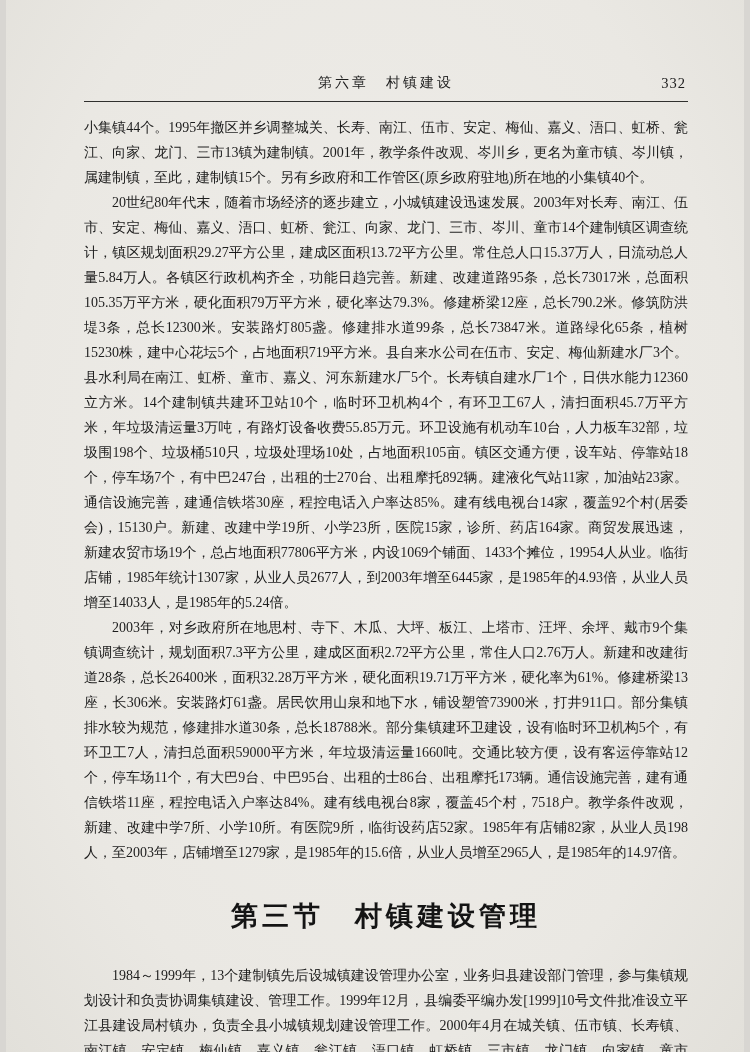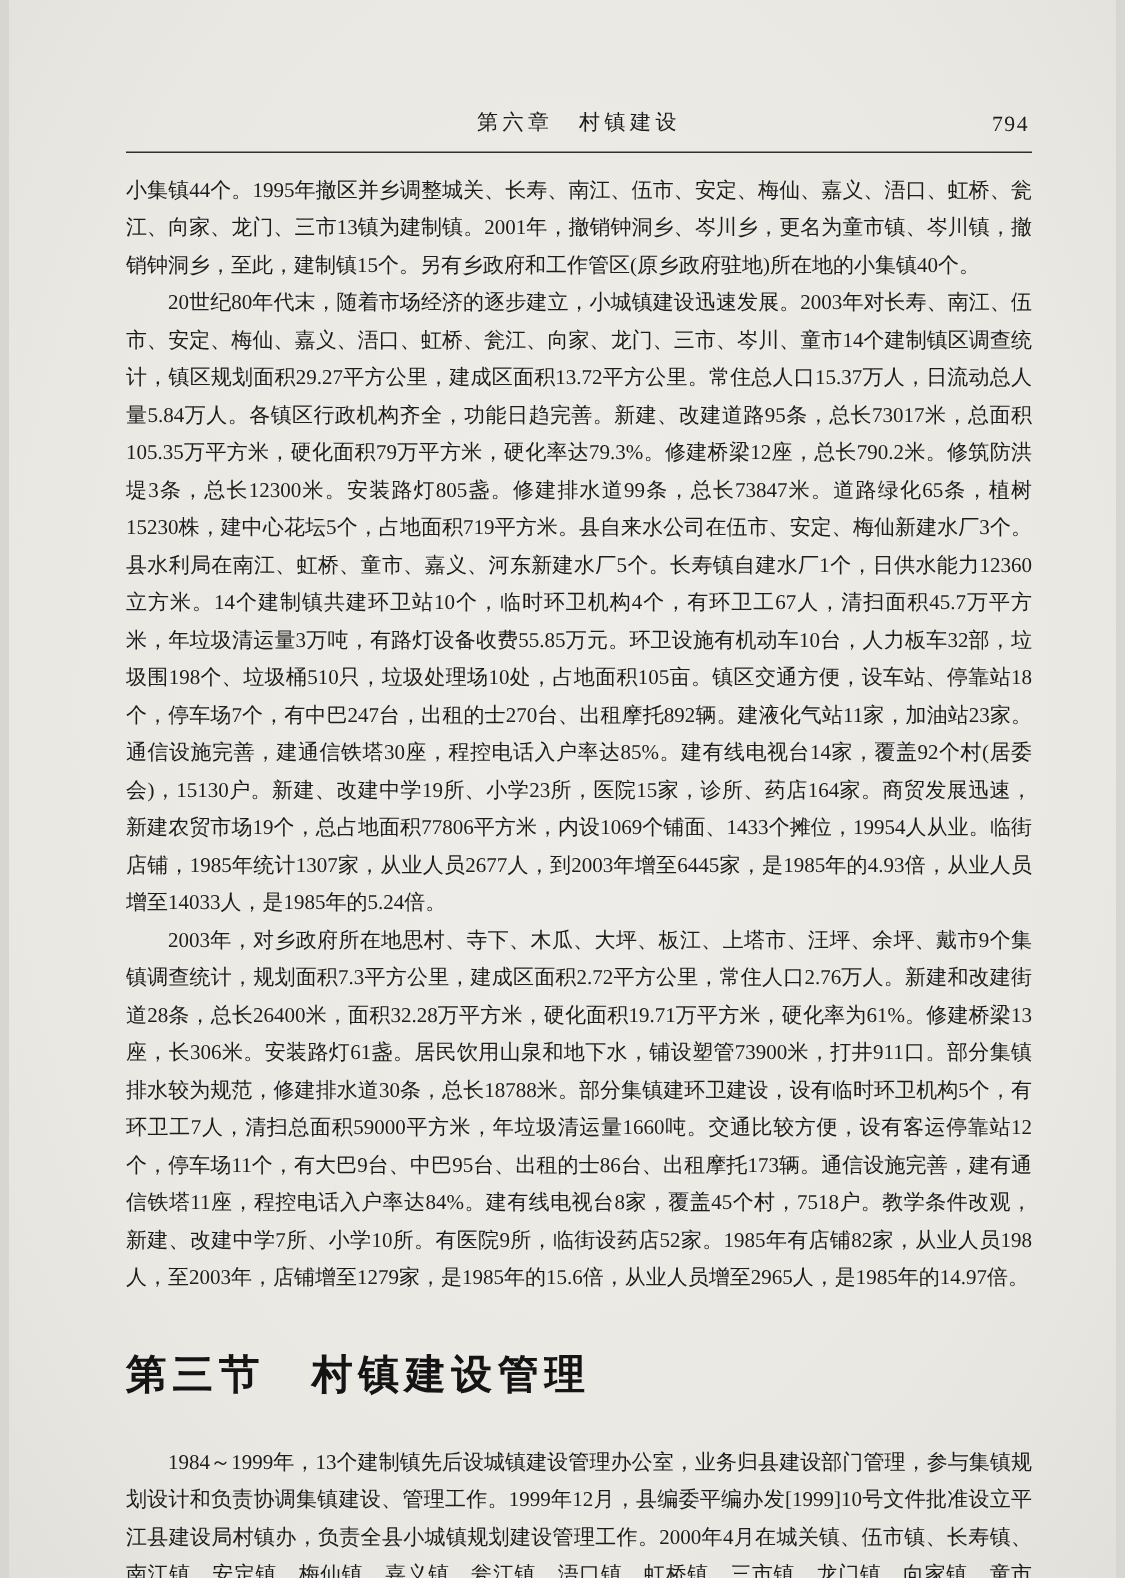--- a/index.html
+++ b/index.html
@@ -46,42 +46,42 @@
   .body-text p {
     margin: 0;
     font-size: 14px;
     line-height: 25px;
     text-align: justify;
     text-justify: inter-ideograph;
   }
   .body-text p.indent { text-indent: 2em; }
   .section-heading {
     margin: 32px 0 28px 0;
-    text-align: left;
+    text-align: center;
     font-size: 27px;
     line-height: 38px;
     font-weight: bold;
     letter-spacing: 4px;
     color: #141414;
   }
 </style>
 </head>
 <body>
 
 <div class="page">
   <div class="page-inner">
 
     <div class="page-header">
       <span>第六章　村镇建设</span>
-      <span class="page-number">794</span>
+      <span class="page-number">332</span>
     </div>
     <hr class="header-rule">
 
     <div class="body-text">
-      <p>小集镇44个。1995年撤区并乡调整城关、长寿、南江、伍市、安定、梅仙、嘉义、浯口、虹桥、瓮江、向家、龙门、三市13镇为建制镇。2001年，撤销钟洞乡、岑川乡，更名为童市镇、岑川镇，撤销钟洞乡，至此，建制镇15个。另有乡政府和工作管区(原乡政府驻地)所在地的小集镇40个。</p>
+      <p>小集镇44个。1995年撤区并乡调整城关、长寿、南江、伍市、安定、梅仙、嘉义、浯口、虹桥、瓮江、向家、龙门、三市13镇为建制镇。2001年，教学条件改观、岑川乡，更名为童市镇、岑川镇，属建制镇，至此，建制镇15个。另有乡政府和工作管区(原乡政府驻地)所在地的小集镇40个。</p>
       <p class="indent">20世纪80年代末，随着市场经济的逐步建立，小城镇建设迅速发展。2003年对长寿、南江、伍市、安定、梅仙、嘉义、浯口、虹桥、瓮江、向家、龙门、三市、岑川、童市14个建制镇区调查统计，镇区规划面积29.27平方公里，建成区面积13.72平方公里。常住总人口15.37万人，日流动总人量5.84万人。各镇区行政机构齐全，功能日趋完善。新建、改建道路95条，总长73017米，总面积105.35万平方米，硬化面积79万平方米，硬化率达79.3%。修建桥梁12座，总长790.2米。修筑防洪堤3条，总长12300米。安装路灯805盏。修建排水道99条，总长73847米。道路绿化65条，植树15230株，建中心花坛5个，占地面积719平方米。县自来水公司在伍市、安定、梅仙新建水厂3个。县水利局在南江、虹桥、童市、嘉义、河东新建水厂5个。长寿镇自建水厂1个，日供水能力12360立方米。14个建制镇共建环卫站10个，临时环卫机构4个，有环卫工67人，清扫面积45.7万平方米，年垃圾清运量3万吨，有路灯设备收费55.85万元。环卫设施有机动车10台，人力板车32部，垃圾围198个、垃圾桶510只，垃圾处理场10处，占地面积105亩。镇区交通方便，设车站、停靠站18个，停车场7个，有中巴247台，出租的士270台、出租摩托892辆。建液化气站11家，加油站23家。通信设施完善，建通信铁塔30座，程控电话入户率达85%。建有线电视台14家，覆盖92个村(居委会)，15130户。新建、改建中学19所、小学23所，医院15家，诊所、药店164家。商贸发展迅速，新建农贸市场19个，总占地面积77806平方米，内设1069个铺面、1433个摊位，19954人从业。临街店铺，1985年统计1307家，从业人员2677人，到2003年增至6445家，是1985年的4.93倍，从业人员增至14033人，是1985年的5.24倍。</p>
       <p class="indent">2003年，对乡政府所在地思村、寺下、木瓜、大坪、板江、上塔市、汪坪、余坪、戴市9个集镇调查统计，规划面积7.3平方公里，建成区面积2.72平方公里，常住人口2.76万人。新建和改建街道28条，总长26400米，面积32.28万平方米，硬化面积19.71万平方米，硬化率为61%。修建桥梁13座，长306米。安装路灯61盏。居民饮用山泉和地下水，铺设塑管73900米，打井911口。部分集镇排水较为规范，修建排水道30条，总长18788米。部分集镇建环卫建设，设有临时环卫机构5个，有环卫工7人，清扫总面积59000平方米，年垃圾清运量1660吨。交通比较方便，设有客运停靠站12个，停车场11个，有大巴9台、中巴95台、出租的士86台、出租摩托173辆。通信设施完善，建有通信铁塔11座，程控电话入户率达84%。建有线电视台8家，覆盖45个村，7518户。教学条件改观，新建、改建中学7所、小学10所。有医院9所，临街设药店52家。1985年有店铺82家，从业人员198人，至2003年，店铺增至1279家，是1985年的15.6倍，从业人员增至2965人，是1985年的14.97倍。</p>
 
       <h2 class="section-heading">第三节　村镇建设管理</h2>
 
       <p class="indent">1984～1999年，13个建制镇先后设城镇建设管理办公室，业务归县建设部门管理，参与集镇规划设计和负责协调集镇建设、管理工作。1999年12月，县编委平编办发[1999]10号文件批准设立平江县建设局村镇办，负责全县小城镇规划建设管理工作。2000年4月在城关镇、伍市镇、长寿镇、南江镇、安定镇、梅仙镇、嘉义镇、瓮江镇、浯口镇、虹桥镇、三市镇、龙门镇、向家镇、童市镇、岑川镇、张市设立16个建设管理站，属县建设局派出机构。其工作职责是：贯彻执行有关建设法律法规和规章；参与城镇总体规</p>
     </div>
 
   </div>
 </div>

